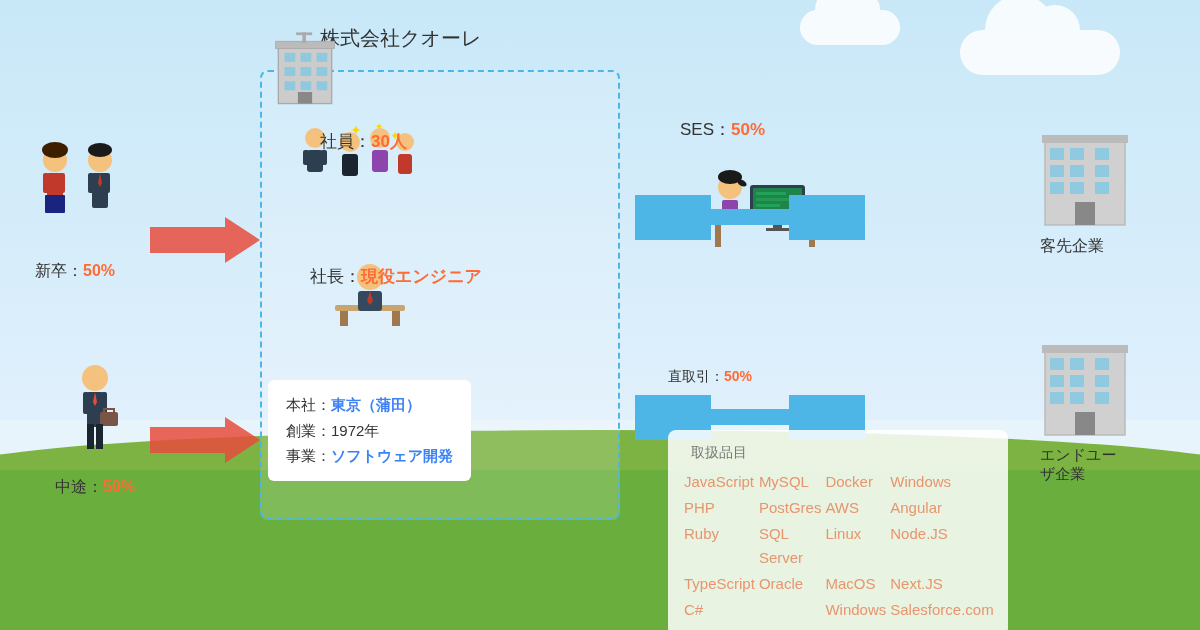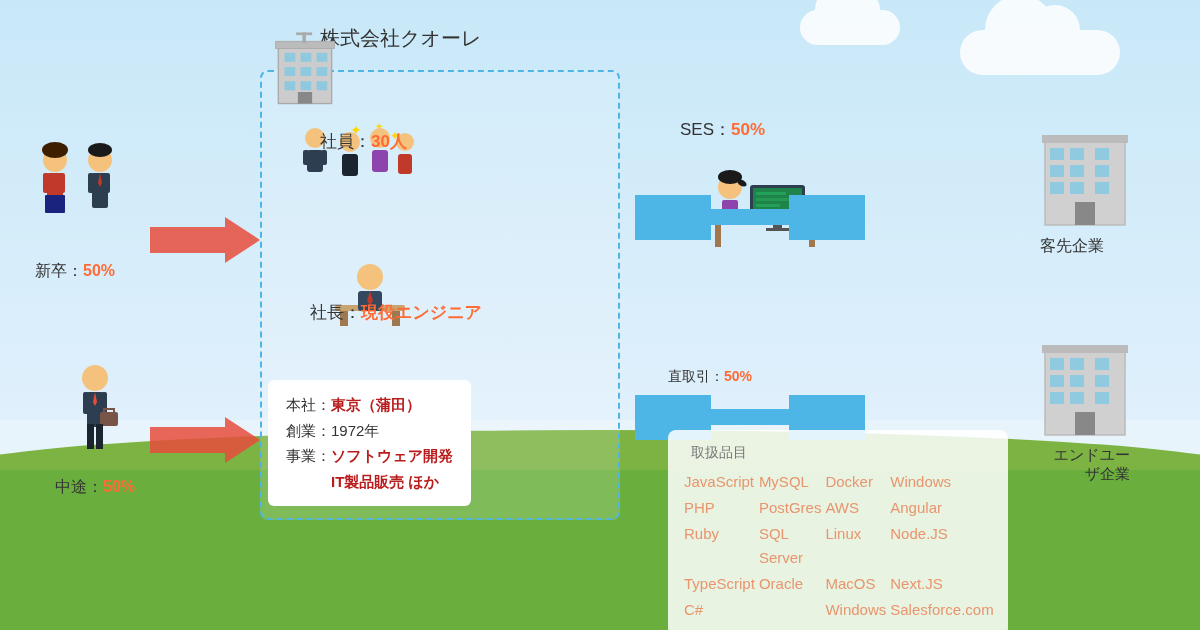--- a/index.html
+++ b/index.html
@@ -128,21 +128,20 @@
       color: #ff6b35;
       font-weight: bold;
     }
 
     
     .president-area {
       position: absolute;
       top: 265px;
       left: 310px;
       text-align: center;
-      margin-top: 36px;
     }
     .president-label {
       font-size: 17px;
       color: #333;
     }
     .president-engineer {
       color: #ff6b35;
       font-weight: bold;
     }
 
@@ -152,21 +151,21 @@
       top: 380px;
       left: 268px;
       background: white;
       border-radius: 6px;
       padding: 12px 18px;
       font-size: 15px;
       line-height: 1.7;
       color: #333;
     }
     .company-info .highlight {
-      color: #b91c1c;
+      color: #3b82f6;
       font-weight: bold;
     }
 
     
     .new-grad-area {
       position: absolute;
       top: 150px;
       left: 30px;
     }
     .new-grad-label {
@@ -322,23 +321,20 @@
 
   <div class="company-info">
     <div>
       <span>本社：</span><span class="highlight">東京（蒲田）</span>
     </div>
     <div>
       <span>創業：</span><span>1972年</span>
     </div>
     <div>
       <span>事業：</span><span class="highlight">ソフトウェア開発</span>
-    </div>
-    <div style="padding-left:3em;">
-      <span class="highlight">IT製品販売 ほか</span>
     </div>
   </div>
 
   <div style="position:absolute; top:140px; left:25px;">
     <svg width="120" height="95" viewBox="0 0 120 95">
 
       <circle cx="30" cy="20" r="12" fill="#f4c27d"></circle>
       <rect x="22" y="33" width="16" height="30" fill="#c0392b" rx="2"></rect>
       <rect x="18" y="33" width="6" height="20" fill="#c0392b" rx="2"></rect>
       <rect x="34" y="33" width="6" height="20" fill="#c0392b" rx="2"></rect>
@@ -479,21 +475,21 @@
       <rect x="30" y="18" width="14" height="12" fill="#7ec8e3" opacity="0.8"></rect>
       <rect x="55" y="18" width="14" height="12" fill="#7ec8e3" opacity="0.8"></rect>
       <rect x="10" y="35" width="14" height="12" fill="#7ec8e3" opacity="0.8"></rect>
       <rect x="30" y="35" width="14" height="12" fill="#7ec8e3" opacity="0.8"></rect>
       <rect x="55" y="35" width="14" height="12" fill="#7ec8e3" opacity="0.8"></rect>
       <rect x="10" y="52" width="14" height="12" fill="#7ec8e3" opacity="0.8"></rect>
       <rect x="30" y="52" width="14" height="12" fill="#7ec8e3" opacity="0.8"></rect>
       <rect x="55" y="52" width="14" height="12" fill="#7ec8e3" opacity="0.8"></rect>
       <rect x="35" y="72" width="20" height="23" fill="#888"></rect>
     </svg>
-    <div style="text-align:right; font-size:15px; color:#333; margin-top:2px;">エンドユーザ企業</div>
+    <div style="text-align:left; font-size:15px; color:#333; margin-top:2px;">エンドユーザ企業</div>
   </div>
 
   <div class="tech-box">
     <div class="tech-title">取扱品目</div>
     <div class="tech-grid" id="tech-grid-container">
     <div class="tech-item">JavaScript</div>
         <div class="tech-item">MySQL</div>
         <div class="tech-item">Docker</div>
         <div class="tech-item">Windows</div>
         <div class="tech-item">PHP</div>

